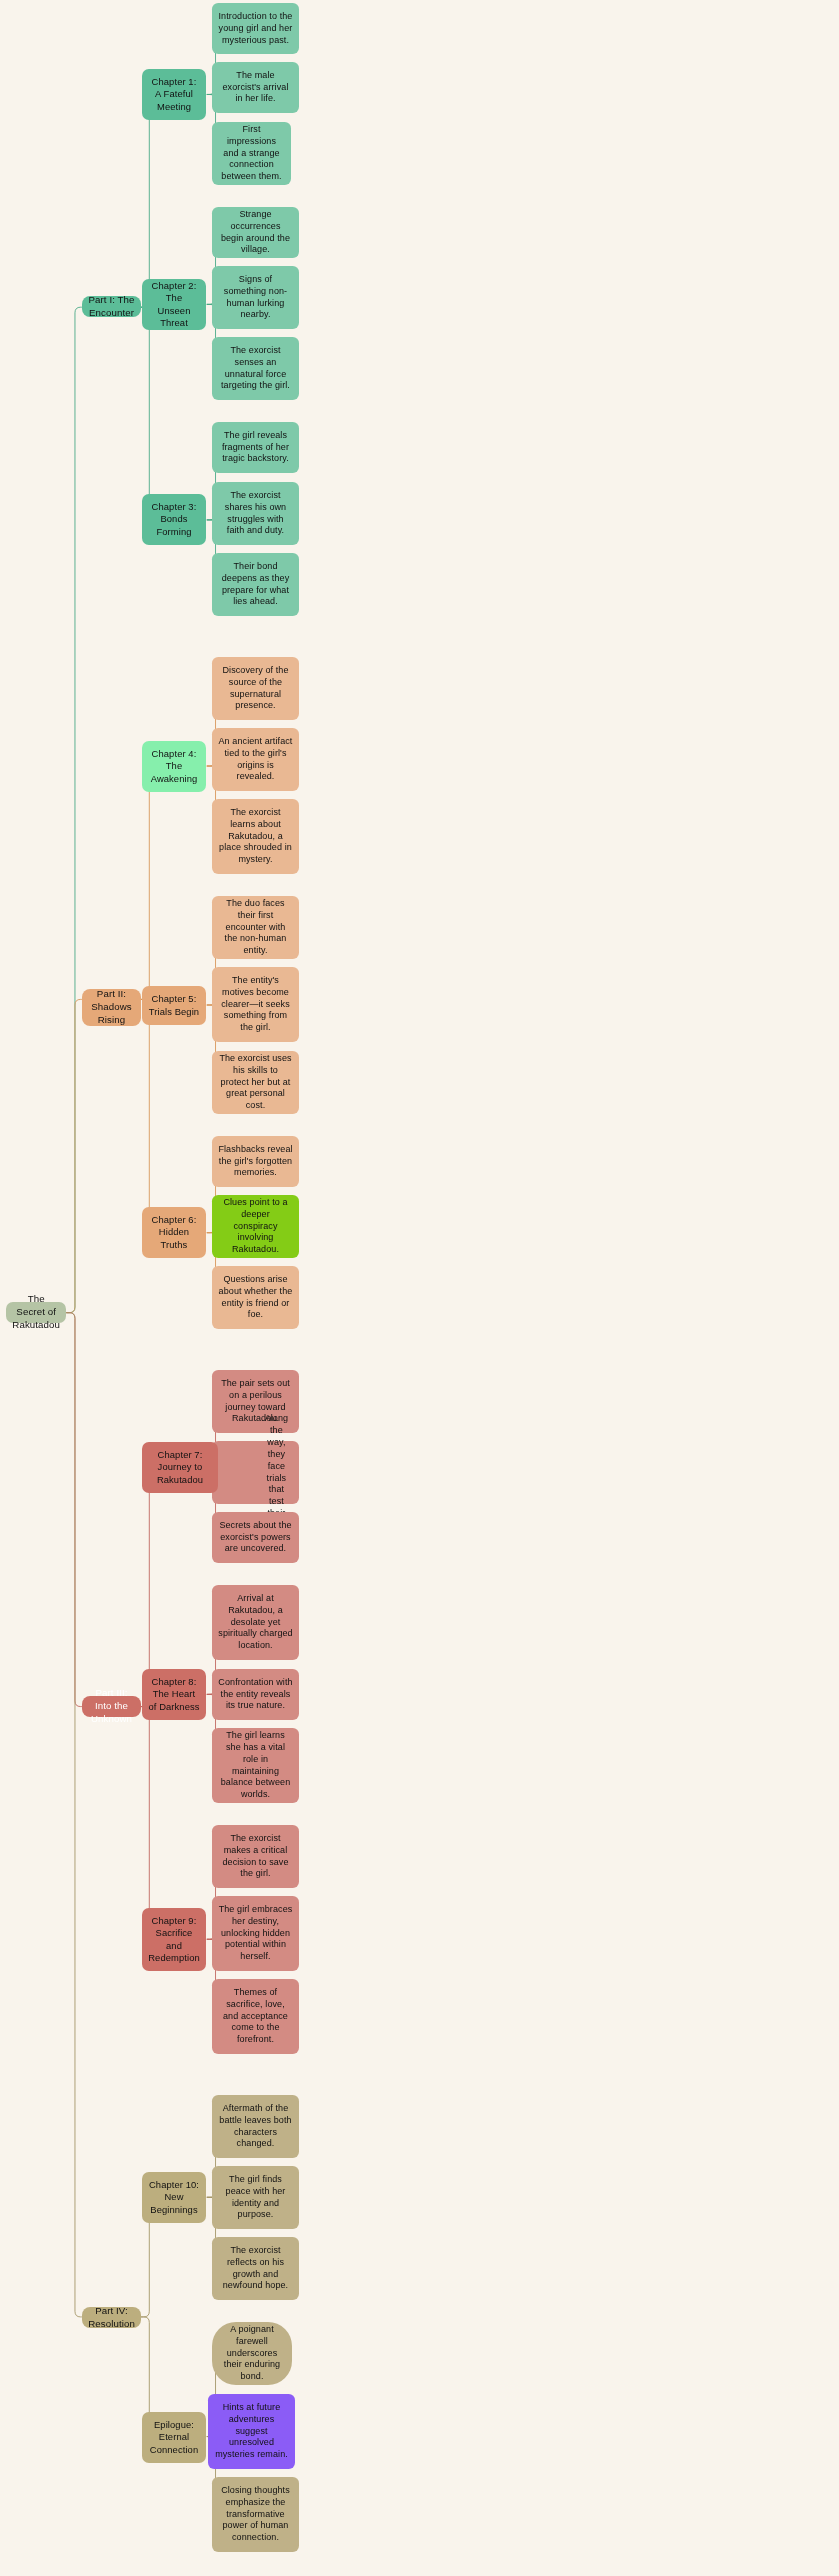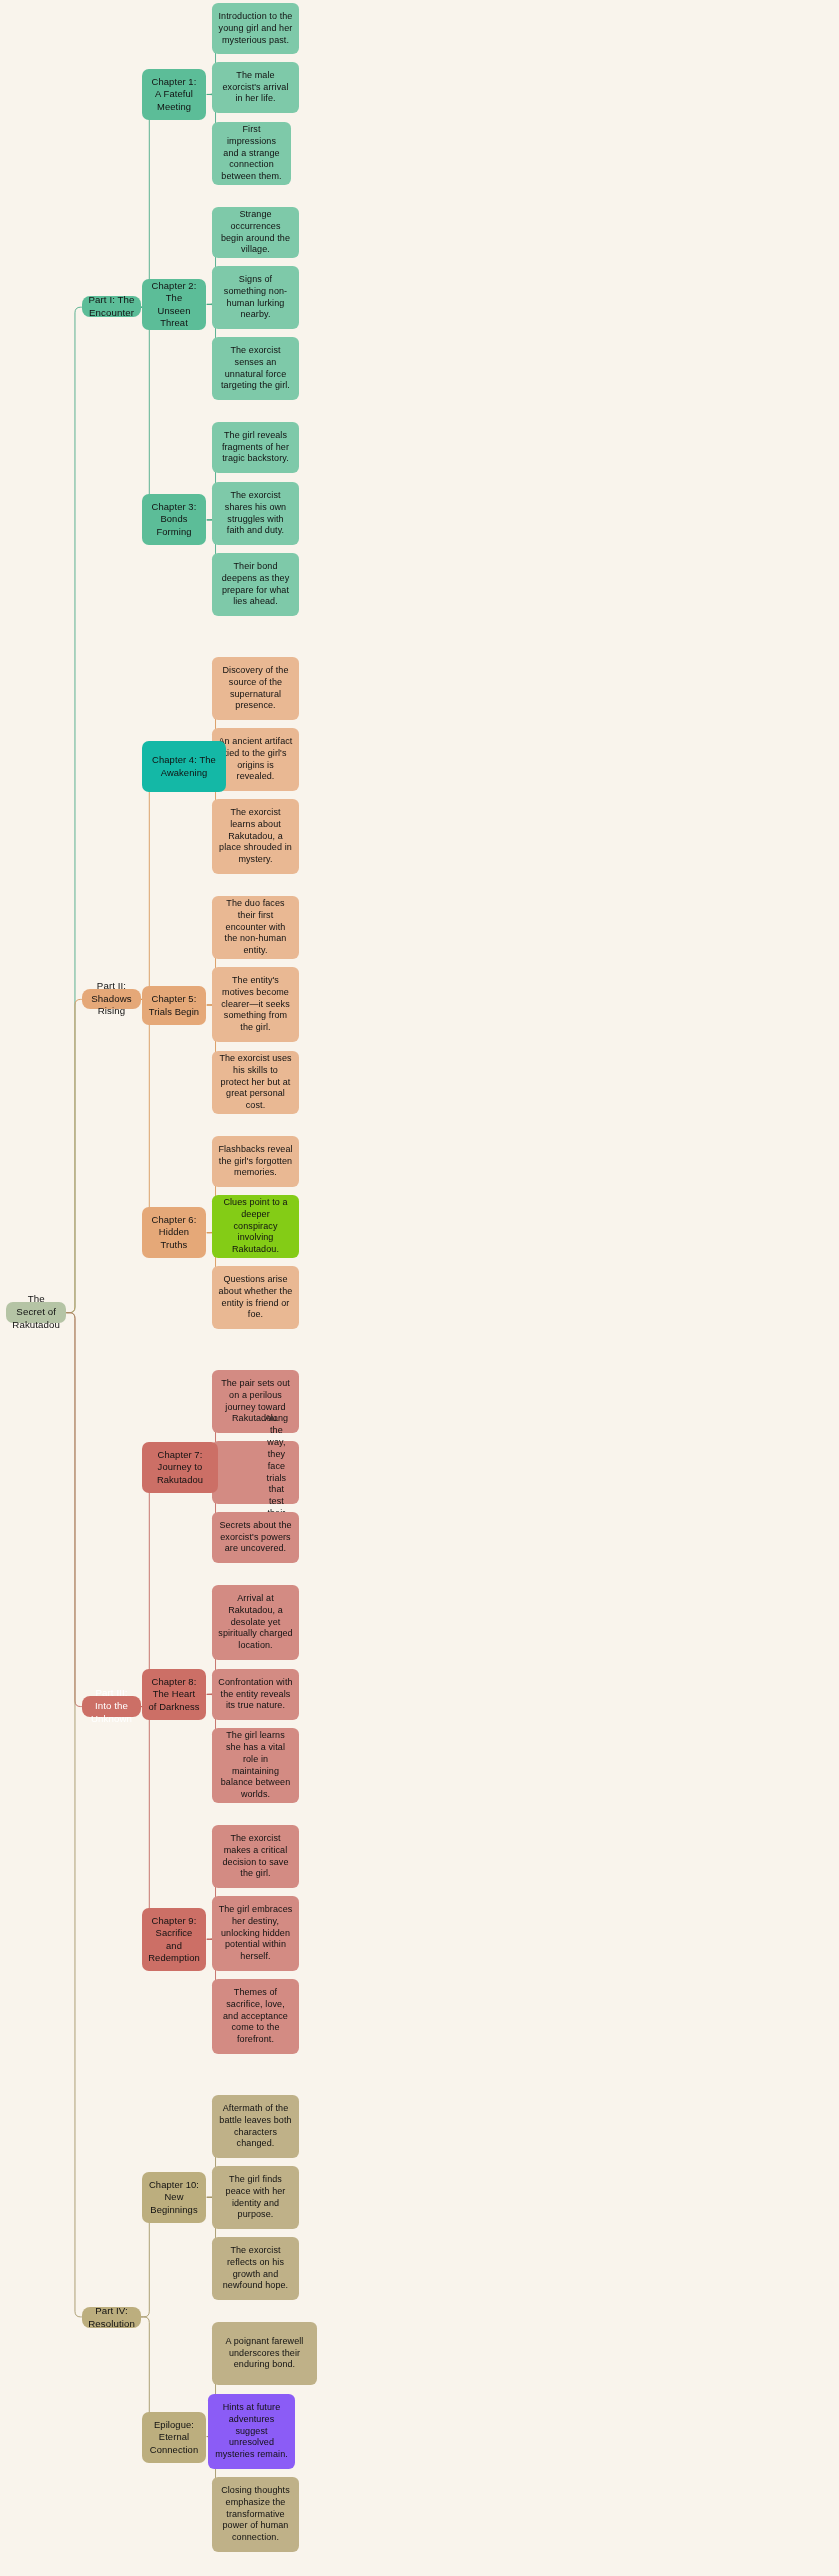--- a/index.html
+++ b/index.html
@@ -110,47 +110,47 @@
     <div class="node leaf" style="left: 212px; top: 337px; width: 87px; height: 63px; background: rgb(126, 201, 169);">The exorcist senses an unnatural force targeting the girl.</div>
     <div class="node chapter" style="left: 142px; top: 279px; width: 64px; height: 51px; background: rgb(92, 189, 152);">Chapter 2: The Unseen Threat</div>
     <div class="node leaf" style="left: 212px; top: 422px; width: 87px; height: 51px; background: rgb(126, 201, 169);">The girl reveals fragments of her tragic backstory.</div>
     <div class="node leaf" style="left: 212px; top: 482px; width: 87px; height: 63px; background: rgb(126, 201, 169);">The exorcist shares his own struggles with faith and duty.</div>
     <div class="node leaf" style="left: 212px; top: 553px; width: 87px; height: 63px; background: rgb(126, 201, 169);">Their bond deepens as they prepare for what lies ahead.</div>
     <div class="node chapter" style="left: 142px; top: 494px; width: 64px; height: 51px; background: rgb(92, 189, 152);">Chapter 3: Bonds Forming</div>
     <div class="node part" style="left: 82px; top: 296px; width: 59px; height: 21px; background: rgb(92, 189, 152);">Part I: The Encounter</div>
     <div class="node leaf" style="left: 212px; top: 657px; width: 87px; height: 63px; background: rgb(233, 184, 147);">Discovery of the source of the supernatural presence.</div>
     <div class="node leaf" style="left: 212px; top: 728px; width: 87px; height: 63px; background: rgb(233, 184, 147);">An ancient artifact tied to the girl's origins is revealed.</div>
     <div class="node leaf" style="left: 212px; top: 799px; width: 87px; height: 75px; background: rgb(233, 184, 147);">The exorcist learns about Rakutadou, a place shrouded in mystery.</div>
-    <div class="node chapter" style="left: 142px; top: 741px; width: 84px; height: 51px; background: #14b8a6;">Chapter 4: The Awakening</div>
+    <div class="node chapter" style="left: 142px; top: 741px; width: 64px; height: 51px; background: #86efac;">Chapter 4: The Awakening</div>
     <div class="node leaf" style="left: 212px; top: 896px; width: 87px; height: 63px; background: rgb(233, 184, 147);">The duo faces their first encounter with the non-human entity.</div>
     <div class="node leaf" style="left: 212px; top: 967px; width: 87px; height: 75px; background: rgb(233, 184, 147);">The entity's motives become clearer—it seeks something from the girl.</div>
     <div class="node leaf" style="left: 212px; top: 1051px; width: 87px; height: 63px; background: rgb(233, 184, 147);">The exorcist uses his skills to protect her but at great personal cost.</div>
     <div class="node chapter" style="left: 142px; top: 986px; width: 64px; height: 39px; background: rgb(229, 168, 120);">Chapter 5: Trials Begin</div>
     <div class="node leaf" style="left: 212px; top: 1136px; width: 87px; height: 51px; background: rgb(233, 184, 147);">Flashbacks reveal the girl's forgotten memories.</div>
     <div class="node leaf" style="left: 212px; top: 1195px; width: 87px; height: 63px; background: #84cc16;">Clues point to a deeper conspiracy involving Rakutadou.</div>
     <div class="node leaf" style="left: 212px; top: 1266px; width: 87px; height: 63px; background: rgb(233, 184, 147);">Questions arise about whether the entity is friend or foe.</div>
     <div class="node chapter" style="left: 142px; top: 1207px; width: 64px; height: 51px; background: rgb(229, 168, 120);">Chapter 6: Hidden Truths</div>
-    <div class="node part" style="left: 82px; top: 989px; width: 59px; height: 20px; background: rgb(229, 168, 120);">Part II: Shadows Rising</div>
+    <div class="node part" style="left: 82px; top: 989px; width: 59px; height: 37px; background: rgb(229, 168, 120);">Part II: Shadows Rising</div>
     <div class="node leaf" style="left: 212px; top: 1370px; width: 87px; height: 63px; background: rgb(211, 139, 131);">The pair sets out on a perilous journey toward Rakutadou.</div>
     <div class="node leaf" style="left: 212px; top: 1441px; width: 87px; height: 63px; background: rgb(211, 139, 131); padding-left: 48px;">Along the way, they face trials that test their resolve.</div>
     <div class="node leaf" style="left: 212px; top: 1512px; width: 87px; height: 51px; background: rgb(211, 139, 131);">Secrets about the exorcist's powers are uncovered.</div>
     <div class="node chapter" style="left: 142px; top: 1442px; width: 76px; height: 51px; background: rgb(204, 111, 102);">Chapter 7: Journey to Rakutadou</div>
     <div class="node leaf" style="left: 212px; top: 1585px; width: 87px; height: 75px; background: rgb(211, 139, 131);">Arrival at Rakutadou, a desolate yet spiritually charged location.</div>
     <div class="node leaf" style="left: 212px; top: 1669px; width: 87px; height: 51px; background: rgb(211, 139, 131);">Confrontation with the entity reveals its true nature.</div>
     <div class="node leaf" style="left: 212px; top: 1728px; width: 87px; height: 75px; background: rgb(211, 139, 131);">The girl learns she has a vital role in maintaining balance between worlds.</div>
     <div class="node chapter" style="left: 142px; top: 1669px; width: 64px; height: 51px; background: rgb(204, 111, 102);">Chapter 8: The Heart of Darkness</div>
     <div class="node leaf" style="left: 212px; top: 1825px; width: 87px; height: 63px; background: rgb(211, 139, 131);">The exorcist makes a critical decision to save the girl.</div>
     <div class="node leaf" style="left: 212px; top: 1896px; width: 87px; height: 75px; background: rgb(211, 139, 131);">The girl embraces her destiny, unlocking hidden potential within herself.</div>
     <div class="node leaf" style="left: 212px; top: 1979px; width: 87px; height: 75px; background: rgb(211, 139, 131);">Themes of sacrifice, love, and acceptance come to the forefront.</div>
     <div class="node chapter" style="left: 142px; top: 1908px; width: 64px; height: 63px; background: rgb(204, 111, 102);">Chapter 9: Sacrifice and Redemption</div>
     <div class="node part white-text" style="left: 82px; top: 1696px; width: 59px; height: 21px; background: rgb(204, 111, 102);">Part III: Into the Unknown</div>
     <div class="node leaf" style="left: 212px; top: 2095px; width: 87px; height: 63px; background: rgb(191, 177, 136);">Aftermath of the battle leaves both characters changed.</div>
     <div class="node leaf" style="left: 212px; top: 2166px; width: 87px; height: 63px; background: rgb(191, 177, 136);">The girl finds peace with her identity and purpose.</div>
     <div class="node leaf" style="left: 212px; top: 2237px; width: 87px; height: 63px; background: rgb(191, 177, 136);">The exorcist reflects on his growth and newfound hope.</div>
     <div class="node chapter" style="left: 142px; top: 2172px; width: 64px; height: 51px; background: rgb(188, 174, 126);">Chapter 10: New Beginnings</div>
-    <div class="node leaf" style="left: 212px; top: 2322px; width: 105px; height: 63px; background: rgb(191, 177, 136);">A poignant farewell underscores their enduring bond.</div>
+    <div class="node leaf" style="left: 212px; top: 2322px; width: 80px; height: 63px; background: rgb(191, 177, 136); border-radius: 24px;">A poignant farewell underscores their enduring bond.</div>
     <div class="node leaf" style="left: 208px; top: 2394px; width: 87px; height: 75px; background: #8b5cf6;">Hints at future adventures suggest unresolved mysteries remain.</div>
     <div class="node leaf" style="left: 212px; top: 2477px; width: 87px; height: 75px; background: rgb(191, 177, 136);">Closing thoughts emphasize the transformative power of human connection.</div>
     <div class="node chapter" style="left: 142px; top: 2412px; width: 64px; height: 51px; background: rgb(188, 174, 126);">Epilogue: Eternal Connection</div>
     <div class="node part" style="left: 82px; top: 2307px; width: 59px; height: 21px; background: rgb(188, 174, 126);">Part IV: Resolution</div>
     <div class="node root" style="left: 6.2px; top: 1302px; width: 60px; height: 20.6px; background: rgb(181, 196, 165);">The Secret of Rakutadou</div>
   </div>
 
 
 </body></html>

